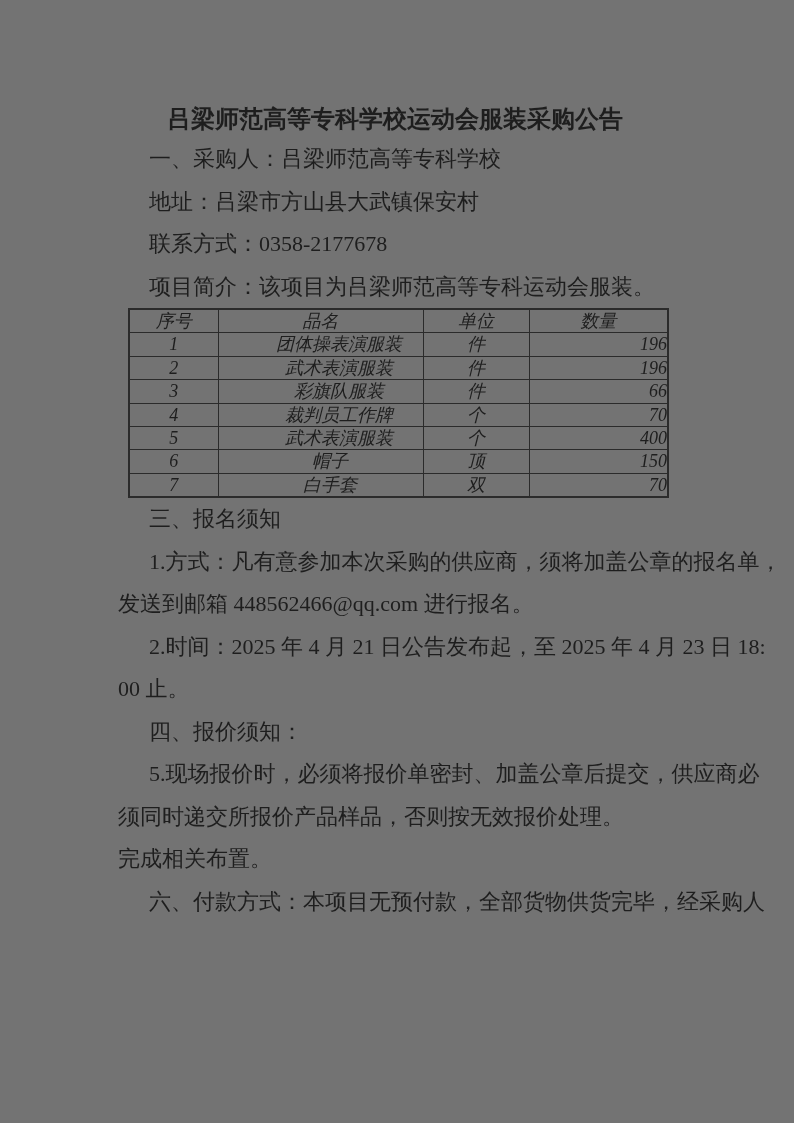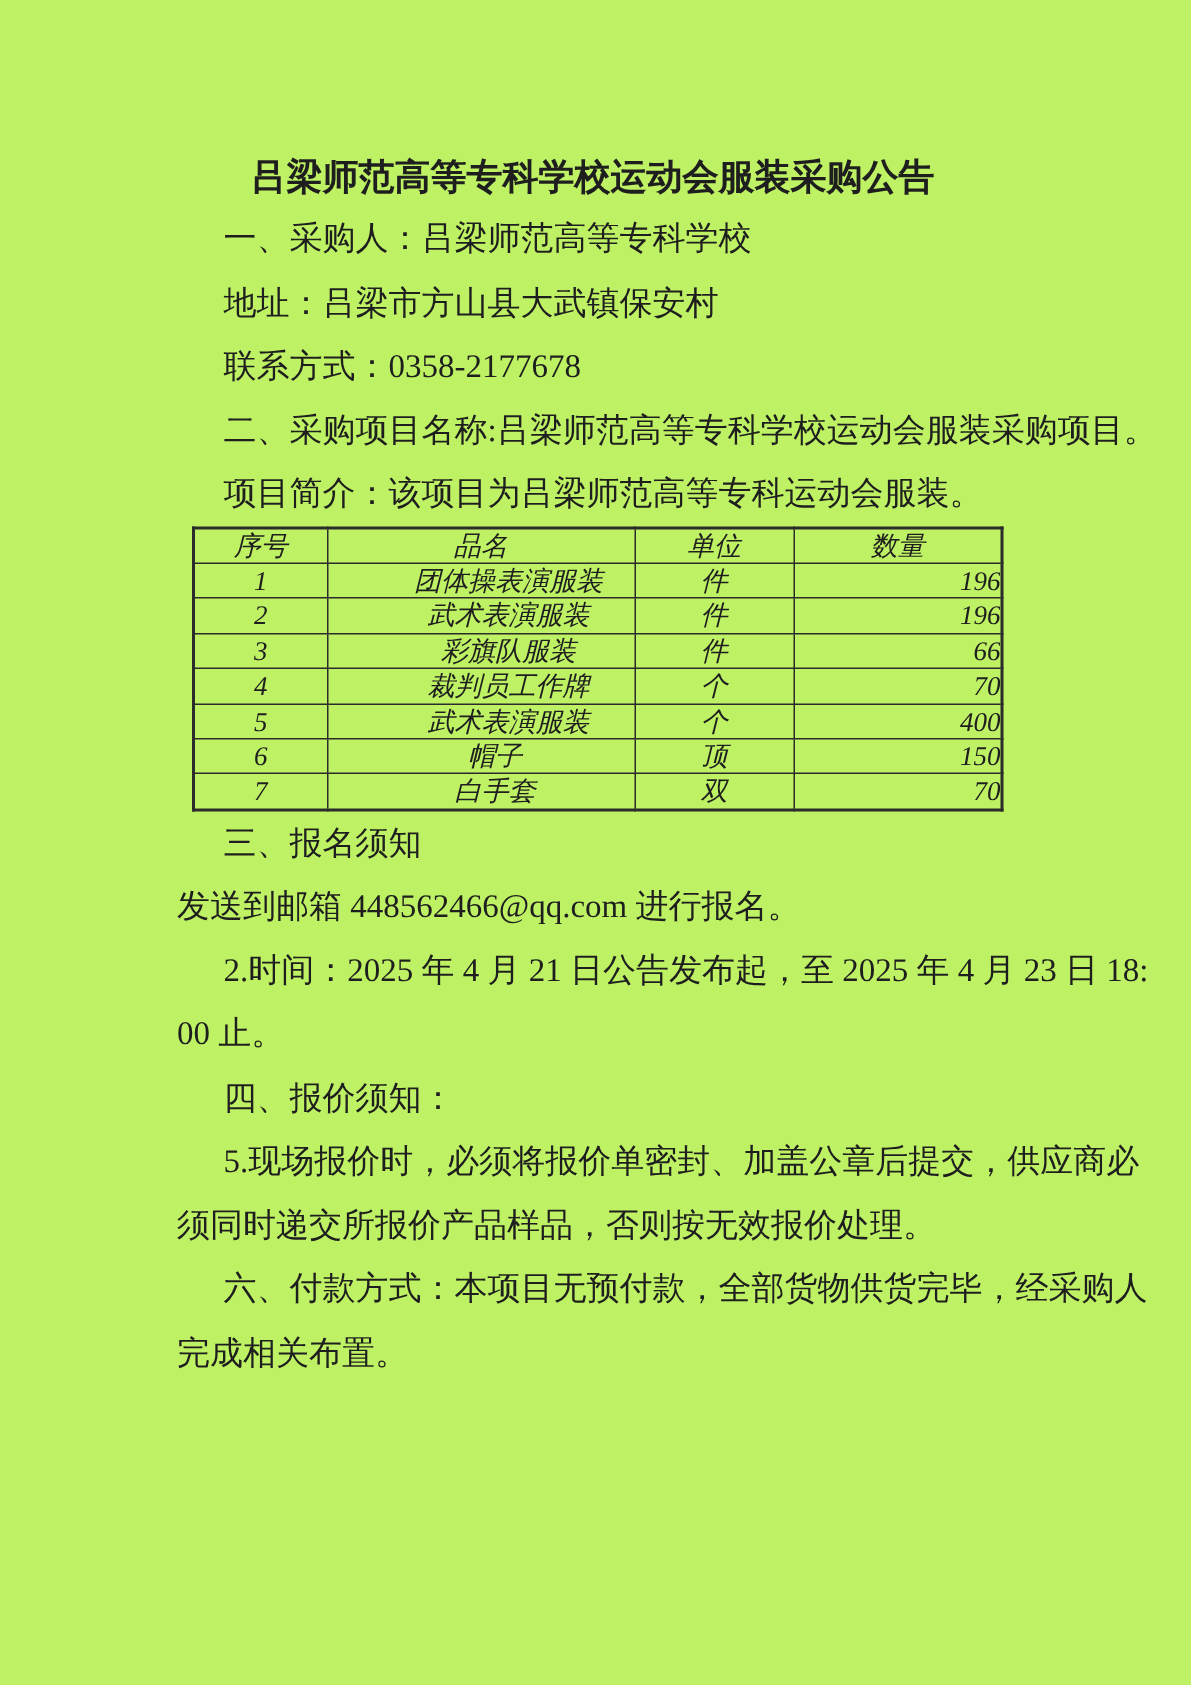--- a/index.html
+++ b/index.html
@@ -12,21 +12,21 @@
     height: 1123px;
     overflow: hidden;
     font-family: "Liberation Serif", "DejaVu Serif", serif;
     color: #1e1e1e;
   }
   .page {
     box-sizing: border-box;
     width: 794px;
     height: 1123px;
     padding: 100px 122px 0 118px;
-    background: #bef264;
+    background: #737373;
   }
   .doc-title {
     font-size: 24px;
     font-weight: bold;
     text-align: center;
     line-height: 38px;
     white-space: nowrap;
   }
   .lines .line {
     font-size: 22px;
@@ -73,21 +73,20 @@
 <body>
 
 <div class="page">
 
   <div class="doc-title">吕梁师范高等专科学校运动会服装采购公告</div>
 
   <div class="lines" id="lines-before">
       <div class="line indent">一、采购人：吕梁师范高等专科学校</div>
       <div class="line indent">地址：吕梁市方山县大武镇保安村</div>
       <div class="line indent">联系方式：0358-2177678</div>
-      <div class="line indent">二、采购项目名称:吕梁师范高等专科学校运动会服装采购项目。</div>
       <div class="line indent">项目简介：该项目为吕梁师范高等专科运动会服装。</div>
     </div>
 
   <table class="items">
     <colgroup>
       <col class="c-no">
         <col class="c-name">
         <col class="c-unit">
         <col class="c-qty">
     </colgroup>
@@ -140,23 +139,24 @@
           <td class="no">7</td>
           <td class="name">白手套</td>
           <td class="unit">双</td>
           <td class="qty">70</td>
         </tr>
       </tbody>
   </table>
 
   <div class="lines" id="lines-after">
       <div class="line indent">三、报名须知</div>
+      <div class="line indent">1.方式：凡有意参加本次采购的供应商，须将加盖公章的报名单，</div>
       <div class="line">发送到邮箱 448562466@qq.com 进行报名。</div>
       <div class="line indent">2.时间：2025 年 4 月 21 日公告发布起，至 2025 年 4 月 23 日 18:</div>
       <div class="line">00 止。</div>
       <div class="line indent">四、报价须知：</div>
       <div class="line indent">5.现场报价时，必须将报价单密封、加盖公章后提交，供应商必</div>
       <div class="line">须同时递交所报价产品样品，否则按无效报价处理。</div>
+      <div class="line">完成相关布置。</div>
       <div class="line indent">六、付款方式：本项目无预付款，全部货物供货完毕，经采购人</div>
-      <div class="line">完成相关布置。</div>
     </div>
 
 </div>
 
 </body></html>

